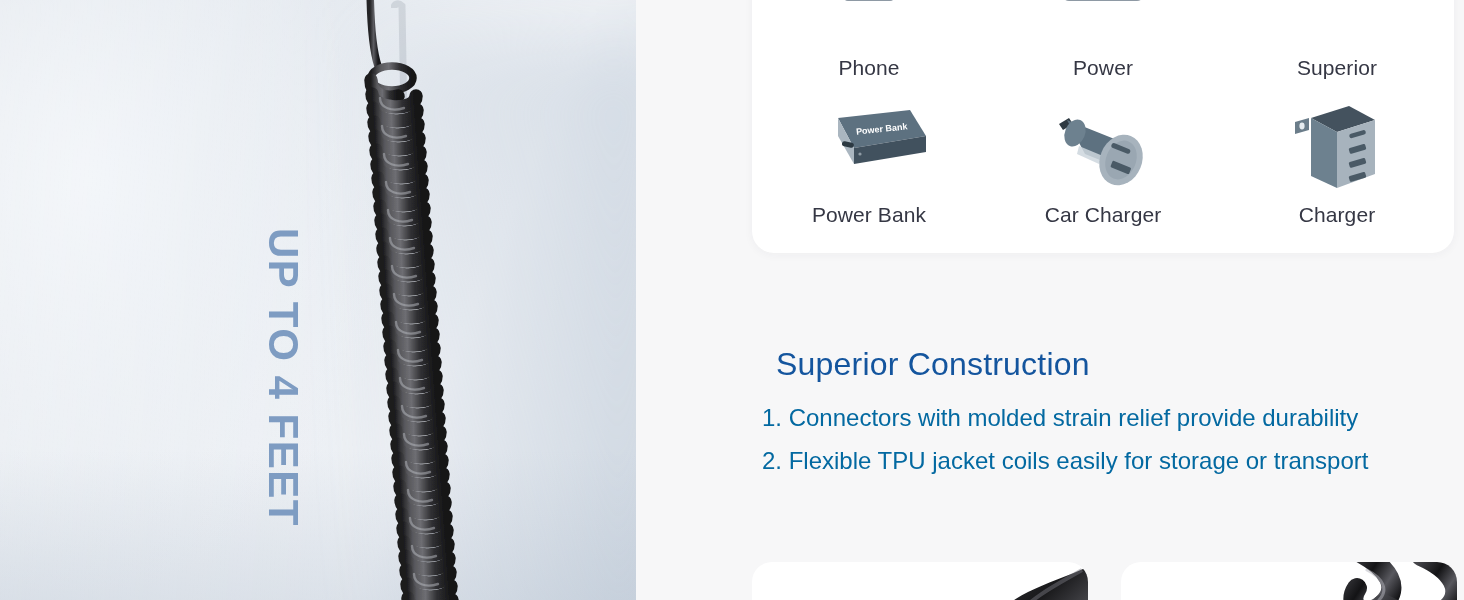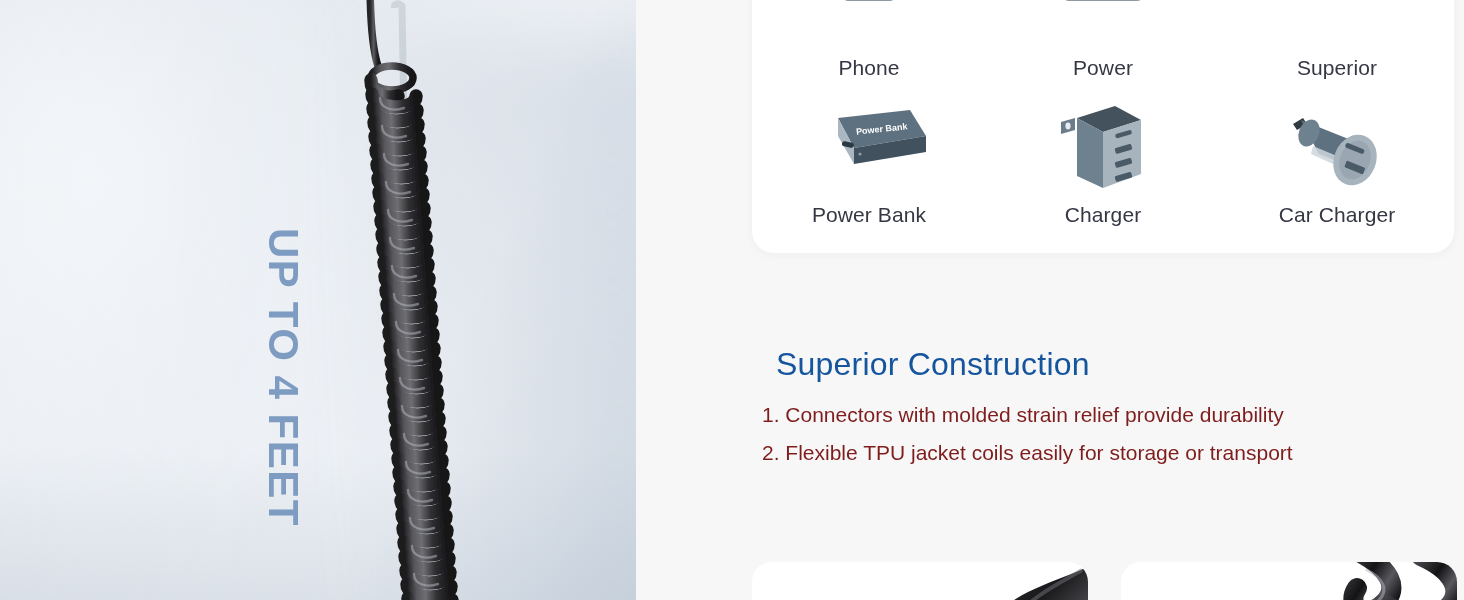--- a/index.html
+++ b/index.html
@@ -139,22 +139,22 @@
     letter-spacing: 0.2px;
     margin: 0 0 14px 14px;
     line-height: 1.05;
   }
   #construction-list {
     list-style: none;
     margin: 0;
     padding: 0;
   }
   #construction-list li {
-    font-size: 21px;
-    color: #7f1d1d;
+    font-size: 24px;
+    color: #0369a1;
     line-height: 1.82;
     white-space: nowrap;
   }
 
   
   .photo-card {
     position: absolute;
     top: 562px;
     height: 120px;
     background: #ffffff;
@@ -331,62 +331,62 @@
               <rect x="40" y="40" width="12" height="5" rx="2.5" fill="#2c3942" transform="rotate(12 46 42)"></rect>
               <circle cx="58" cy="52" r="1.6" fill="#8f9ba5"></circle>
               <text x="80" y="30" fill="#ffffff" font-size="9" font-family="'Liberation Sans',sans-serif" font-weight="700" text-anchor="middle" transform="rotate(-6 80 30)">Power Bank</text>
             </svg>
           </div>
           <div class="device-label">Power Bank</div>
         </div>
 
         <div class="device-cell">
           <div class="device-art">
+            <svg width="120" height="92" viewBox="0 0 120 92" aria-hidden="true">
+
+              <polygon points="16,22 26,16 30,22 20,28" fill="#2f3a42"></polygon>
+
+              <polygon points="24,18 74,38 92,72 42,52" fill="#5d7180"></polygon>
+              <path d="M24 18 L42 52 L42 52 L24 18 Z" fill="none"></path>
+              <ellipse cx="32" cy="31" rx="10" ry="14" fill="#6d818f" transform="rotate(22 32 31)"></ellipse>
+
+              <polygon points="36,44 60,54 56,62 34,52" fill="#cdd6dd" opacity="0.85"></polygon>
+
+              <ellipse cx="78" cy="58" rx="21" ry="26" fill="#a7b3bd" transform="rotate(22 78 58)"></ellipse>
+              <ellipse cx="78" cy="58" rx="15" ry="20" fill="#9aa7b2" transform="rotate(22 78 58)"></ellipse>
+              <g fill="#4a5a66">
+                <rect x="68" y="44" width="20" height="5" rx="2.5" transform="rotate(22 78 46)"></rect>
+                <rect x="68" y="62" width="20" height="7" rx="1.4" transform="rotate(22 78 65)"></rect>
+              </g>
+            </svg>
+          </div>
+          <div class="device-label">Car Charger</div>
+        </div>
+
+        <div class="device-cell">
+          <div class="device-art">
             <svg width="100" height="92" viewBox="0 0 100 92" aria-hidden="true">
 
               <polygon points="8,20 22,16 22,28 8,32" fill="#6b7d8a"></polygon>
               <ellipse cx="15" cy="24" rx="2.6" ry="3.4" fill="#e7ecf0"></ellipse>
 
               <polygon points="24,16 62,4 88,18 50,30" fill="#44525e"></polygon>
 
               <polygon points="24,16 50,30 50,86 24,74" fill="#6d818f"></polygon>
 
               <polygon points="50,30 88,18 88,72 50,86" fill="#a7b3bd"></polygon>
               <g fill="#4a5a66">
                 <rect x="62" y="30" width="17" height="4.5" rx="2.2" transform="rotate(-16 70 32)"></rect>
                 <rect x="62" y="44" width="17" height="6" rx="1.4" transform="rotate(-16 70 47)"></rect>
                 <rect x="62" y="58" width="17" height="6" rx="1.4" transform="rotate(-16 70 61)"></rect>
                 <rect x="62" y="72" width="17" height="6" rx="1.4" transform="rotate(-16 70 75)"></rect>
               </g>
             </svg>
           </div>
           <div class="device-label">Charger</div>
-        </div>
-
-        <div class="device-cell">
-          <div class="device-art">
-            <svg width="120" height="92" viewBox="0 0 120 92" aria-hidden="true">
-
-              <polygon points="16,22 26,16 30,22 20,28" fill="#2f3a42"></polygon>
-
-              <polygon points="24,18 74,38 92,72 42,52" fill="#5d7180"></polygon>
-              <path d="M24 18 L42 52 L42 52 L24 18 Z" fill="none"></path>
-              <ellipse cx="32" cy="31" rx="10" ry="14" fill="#6d818f" transform="rotate(22 32 31)"></ellipse>
-
-              <polygon points="36,44 60,54 56,62 34,52" fill="#cdd6dd" opacity="0.85"></polygon>
-
-              <ellipse cx="78" cy="58" rx="21" ry="26" fill="#a7b3bd" transform="rotate(22 78 58)"></ellipse>
-              <ellipse cx="78" cy="58" rx="15" ry="20" fill="#9aa7b2" transform="rotate(22 78 58)"></ellipse>
-              <g fill="#4a5a66">
-                <rect x="68" y="44" width="20" height="5" rx="2.5" transform="rotate(22 78 46)"></rect>
-                <rect x="68" y="62" width="20" height="7" rx="1.4" transform="rotate(22 78 65)"></rect>
-              </g>
-            </svg>
-          </div>
-          <div class="device-label">Car Charger</div>
         </div>
 
       </div>
     </div>
 
     <div id="construction-block">
       <h2 id="construction-heading">Superior Construction</h2>
       <ul id="construction-list">
         <li>1. Connectors with molded strain relief provide durability</li>
         <li>2. Flexible TPU jacket coils easily for storage or transport</li>

